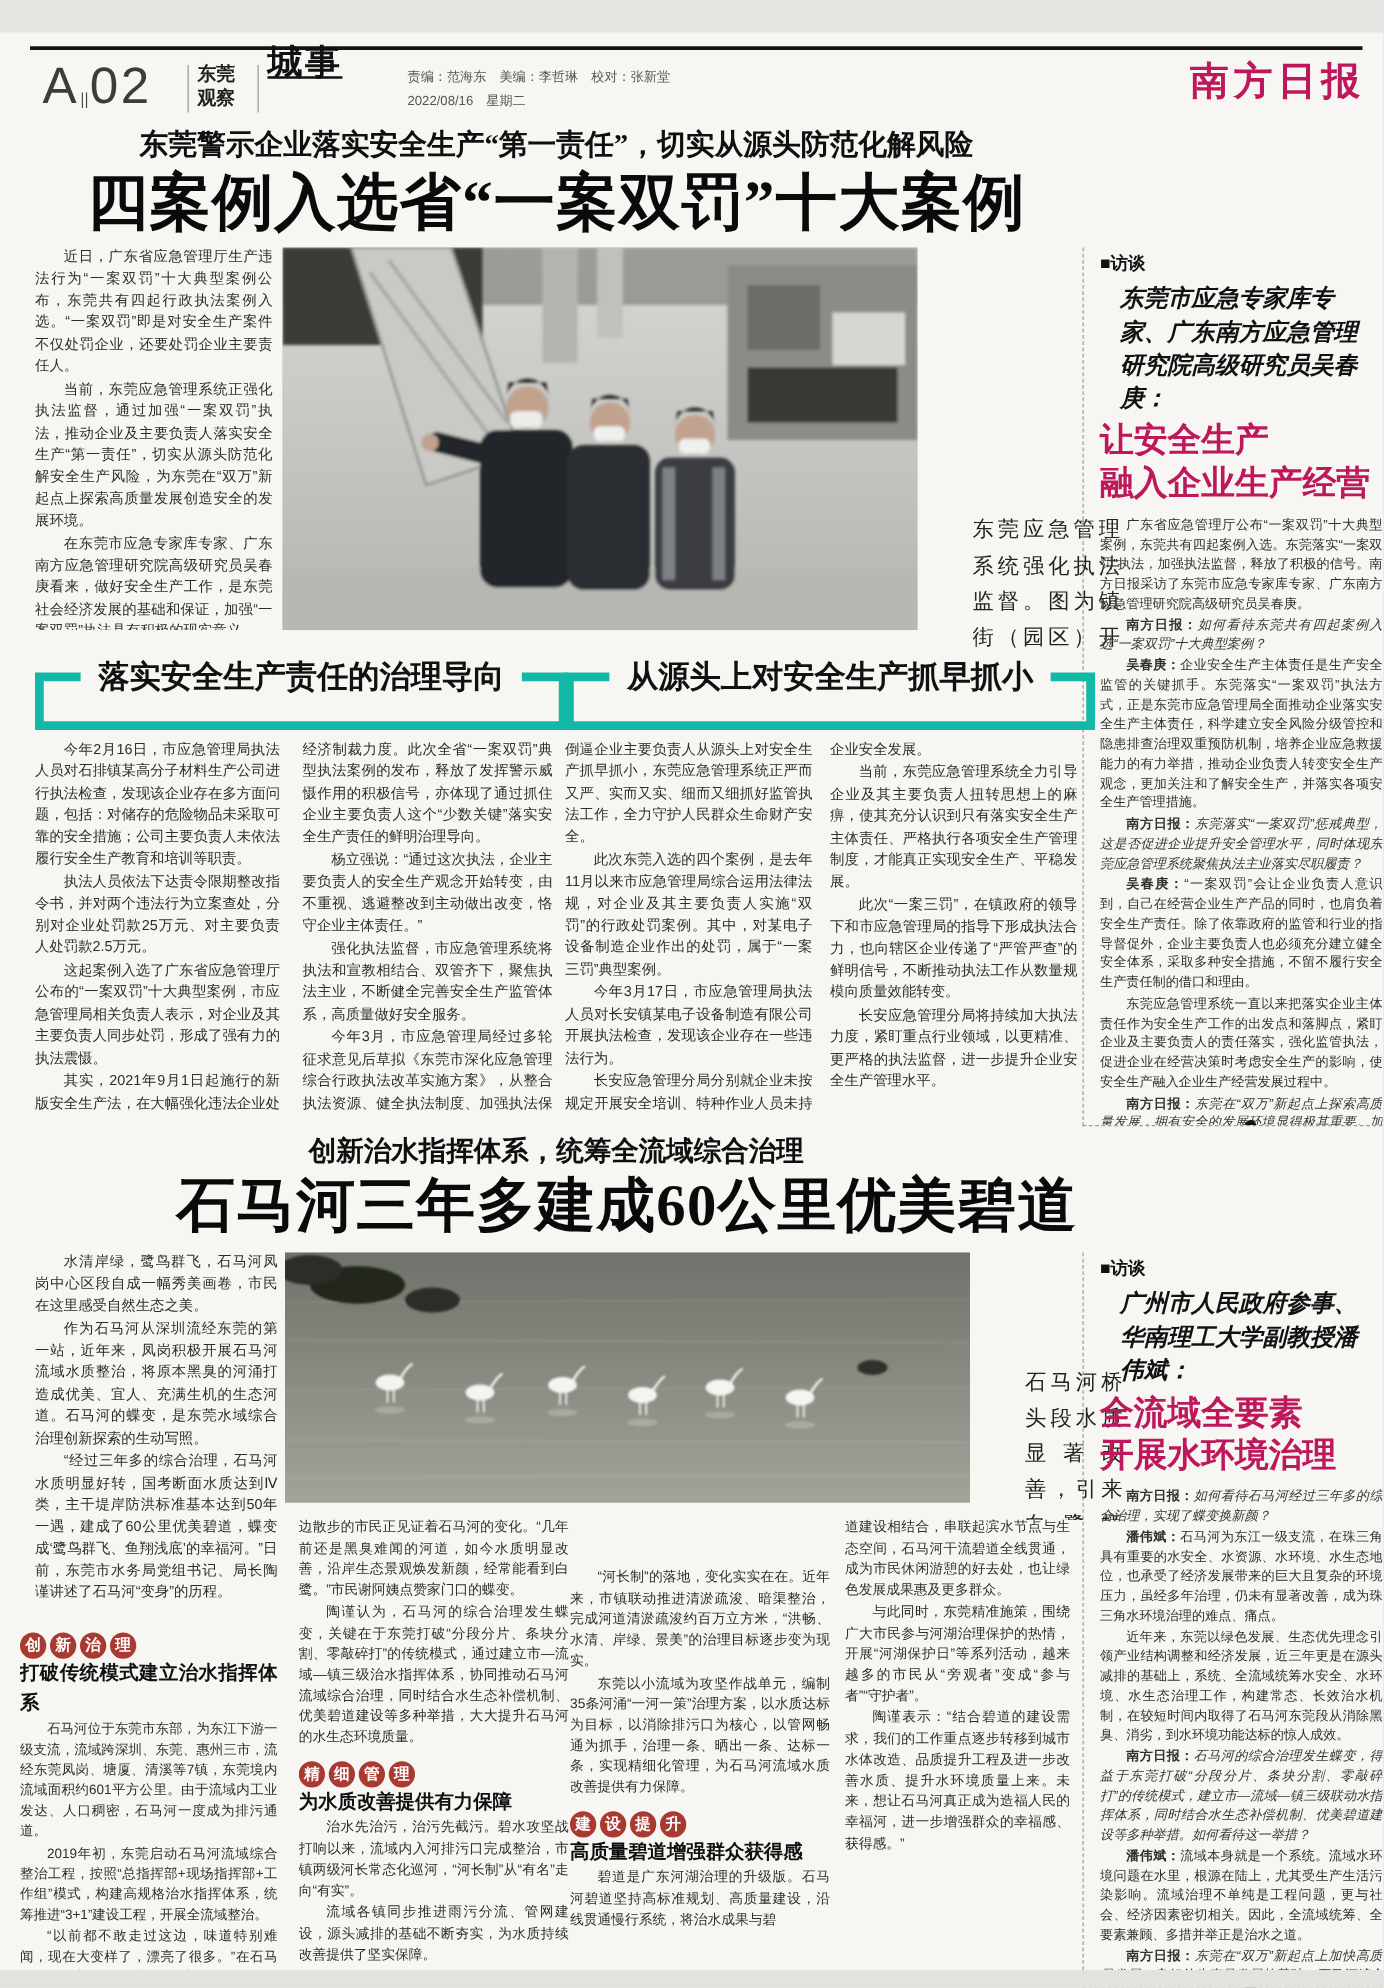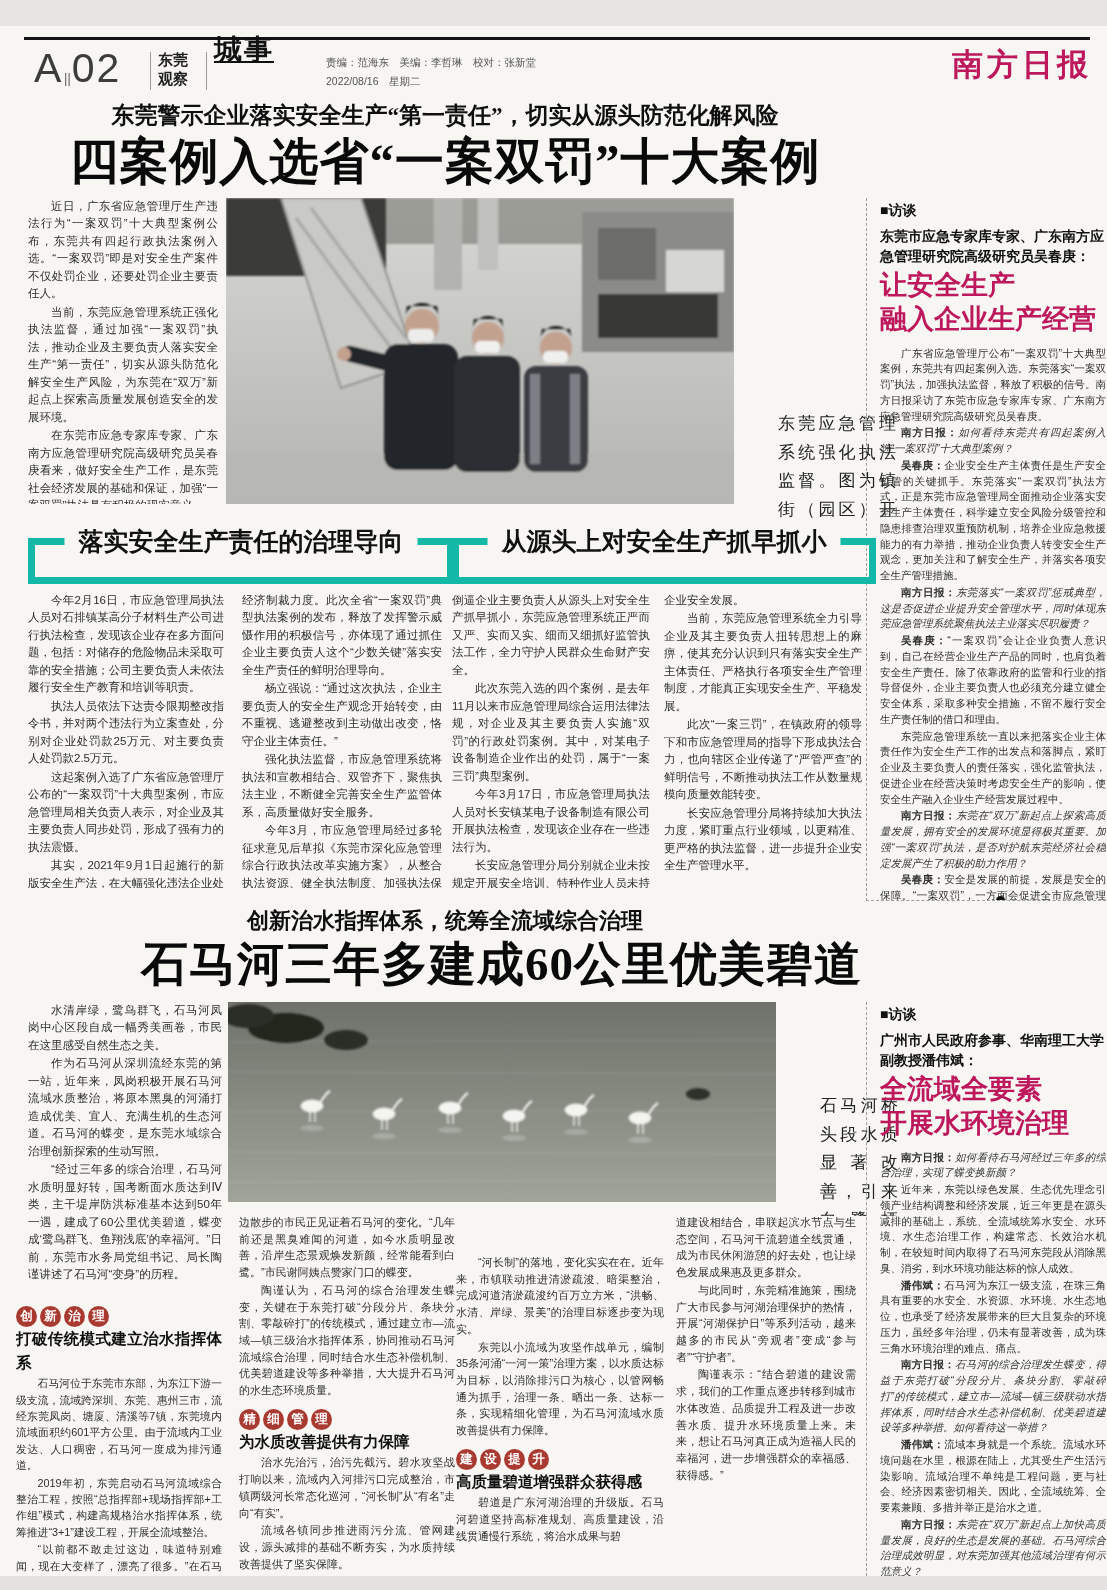--- a/index.html
+++ b/index.html
@@ -35,21 +35,21 @@
   .photo2{left:228px;top:1002px;width:548px;height:200px;background:#868a80;}
   .cap{font-size:17px;line-height:1.68;text-align:justify;color:#222;overflow:hidden;margin-left:36px;}
   .cap .credit{text-indent:1em;}
   .cap1{left:742px;top:410px;width:118px;height:112px;}
   .cap2{left:784px;top:1092px;width:78px;height:124px;}
   
   .iv{border-left:1px dashed #9d9d99;border-bottom:1px dashed #9d9d99;padding:4px 0 10px 13px;overflow:hidden;}
   .iv1{left:866px;top:198px;width:226px;height:688px;}
   .iv2{left:866px;top:1002px;width:226px;height:574px;}
   .iv-tag{font-weight:900;font-size:14px;color:#111;}
-  .iv-intro{font-family:"Liberation Serif","DejaVu Serif",serif;font-weight:700;font-size:14px;line-height:1.4;margin:7px 0 3px;color:#111;}
+  .iv-intro{font-family:"Liberation Serif","DejaVu Serif",serif;font-weight:700;font-size:19px;line-height:1.4;margin:7px 16px 3px;color:#111;font-style:italic;}
   .iv-title{font-family:Liberation Sans, sans-serif;font-weight:900;font-size:27px;line-height:1.25;margin:3px 0 9px;color:#be185d;}
   .iv-body{font-size:10.5px;line-height:1.5;text-align:justify;color:#2e2e2e;}
   .iv-body p{margin:0 0 1px 0;text-indent:2em;}
   .iv-body p b{font-style:normal;}
   .iv-body p.q{font-style:italic;color:#333;}
   .iv-dot{position:absolute;width:9px;height:9px;border-radius:50%;background:#111;bottom:-5px;left:54%;}
   
   .sec-box{border:7px solid #14b8a6;height:32px;}
   .sb1{left:28px;top:538px;width:412px;}
   .sb2{left:452px;top:538px;width:410px;text-align:right;}
@@ -298,22 +298,22 @@
 
   <div class="abs iv iv2">
     <div class="iv-tag">■访谈</div>
     <div class="iv-intro">广州市人民政府参事、华南理工大学副教授潘伟斌：</div>
     <div class="iv-title">
       <div>全流域全要素</div>
       <div>开展水环境治理</div>
     </div>
     <div class="iv-body">
       <p class="q"><b>南方日报：</b><span>如何看待石马河经过三年多的综合治理，实现了蝶变换新颜？</span></p>
+      <p><b>潘伟斌：</b><span>石马河为东江一级支流，在珠三角具有重要的水安全、水资源、水环境、水生态地位，也承受了经济发展带来的巨大且复杂的环境压力，虽经多年治理，仍未有显著改善，成为珠三角水环境治理的难点、痛点。</span></p>
       <p><b></b><span>近年来，东莞以绿色发展、生态优先理念引领产业结构调整和经济发展，近三年更是在源头减排的基础上，系统、全流域统筹水安全、水环境、水生态治理工作，构建常态、长效治水机制，在较短时间内取得了石马河东莞段从消除黑臭、消劣，到水环境功能达标的惊人成效。</span></p>
-      <p><b>潘伟斌：</b><span>石马河为东江一级支流，在珠三角具有重要的水安全、水资源、水环境、水生态地位，也承受了经济发展带来的巨大且复杂的环境压力，虽经多年治理，仍未有显著改善，成为珠三角水环境治理的难点、痛点。</span></p>
       <p class="q"><b>南方日报：</b><span>石马河的综合治理发生蝶变，得益于东莞打破“分段分片、条块分割、零敲碎打”的传统模式，建立市—流域—镇三级联动水指挥体系，同时结合水生态补偿机制、优美碧道建设等多种举措。如何看待这一举措？</span></p>
       <p><b>潘伟斌：</b><span>流域本身就是一个系统。流域水环境问题在水里，根源在陆上，尤其受生产生活污染影响。流域治理不单纯是工程问题，更与社会、经济因素密切相关。因此，全流域统筹、全要素兼顾、多措并举正是治水之道。</span></p>
       <p class="q"><b>南方日报：</b><span>东莞在“双万”新起点上加快高质量发展，良好的生态是发展的基础。石马河综合治理成效明显，对东莞加强其他流域治理有何示范意义？</span></p>
       <p><b>潘伟斌：</b><span>相信在不久的将来，东莞必将享受到石马河治理成效带来的发展效益，“绿水青山就是金山银山”的理论会在东莞得到又一次验证。这也将激励更多的流域、区域加大水体治理力度。</span></p>
     </div>
     <div class="iv-dot"></div>
   </div>
 
   <div class="abs col blkL">
     <div class="badge">

